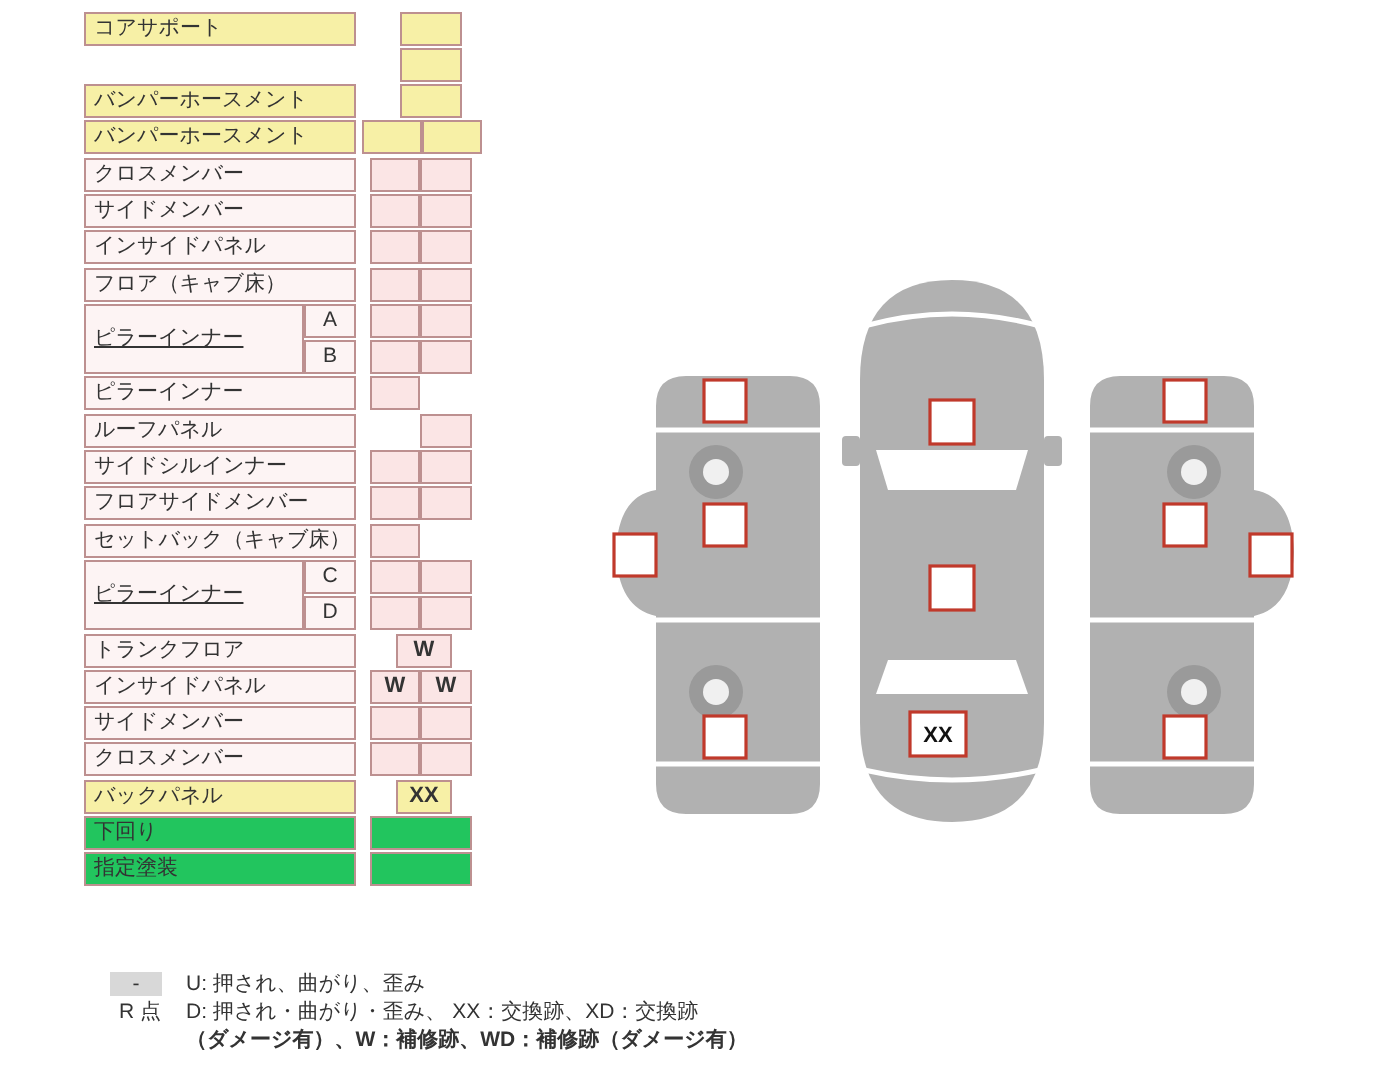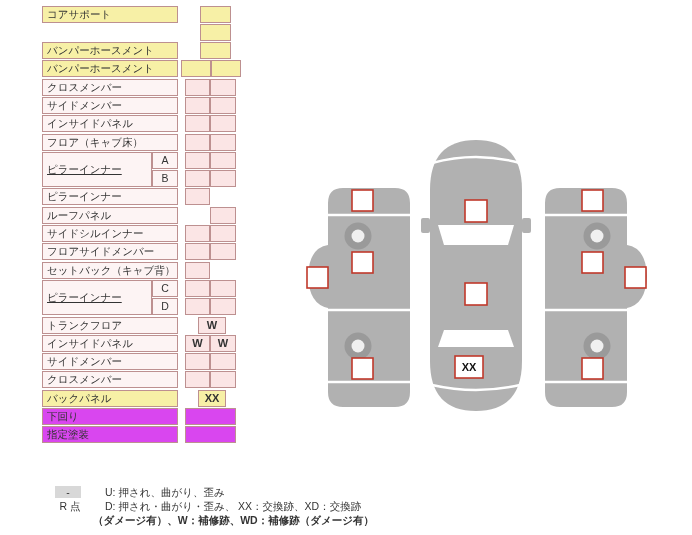--- a/index.html
+++ b/index.html
@@ -19,28 +19,28 @@
   .sS{left:158px;width:31px;}
   .sP1{left:139px;width:30px;}
   .sP2{left:169px;width:30px;}
   .sL{left:143px;width:25px;}
   .sR{left:168px;width:26px;}
   .sM{left:156px;width:28px;}
   .sG{left:143px;width:51px;}
   .c-yellow{background:#f7f0a6;}
   .c-pink{background:#fbe5e5;}
   .c-white{background:#fdf4f4;}
-  .c-green{background:#d946ef;}
+  .c-green{background:#22c55e;}
 
   
   .legend{position:absolute;left:55px;top:485px;font-size:10.5px;color:#333;}
   .lrow{height:14px;line-height:14px;display:flex;align-items:center;}
   .key{display:inline-block;flex:0 0 30px;width:30px;text-align:center;}
   .keybox{flex:0 0 26px;width:26px;margin-right:4px;background:#d8d8d8;height:12px;line-height:12px;}
-  .ltext{margin-left:20px;white-space:nowrap;}
+  .ltext{margin-left:8px;white-space:nowrap;}
   .lrow3{padding-left:38px;}
   .lrow3 .ltext{margin-left:0;font-weight:bold;}
 
   
   .diagram{position:absolute;left:295px;top:130px;width:380px;height:290px;}
   .car{fill:#b1b1b1;stroke:none;}
   .wline{fill:none;stroke:#fff;stroke-width:2.5;}
   .glass{fill:#fff;}
   .mirror{fill:#b1b1b1;}
   .wheel-o{fill:#9a9a9a;}
@@ -114,21 +114,21 @@
         <div class="box lbl c-white">サイドシルインナー</div>
         <div class="box cell sL c-pink"></div>
         <div class="box cell sR c-pink"></div>
       </div>
       <div class="trow">
         <div class="box lbl c-white">フロアサイドメンバー</div>
         <div class="box cell sL c-pink"></div>
         <div class="box cell sR c-pink"></div>
       </div>
       <div class="trow">
-        <div class="box lbl c-white">セットバック（キャブ背）</div>
+        <div class="box lbl c-white">セットバック（キャブ床）</div>
         <div class="box cell sL c-pink"></div>
       </div>
       <div class="trow">
         <div class="box lbl c-white short span2">ピラーインナー</div>
         <div class="box sub c-white">C</div>
         <div class="box cell sL c-pink"></div>
         <div class="box cell sR c-pink"></div>
       </div>
       <div class="trow">
         <div class="box sub c-white">D</div>

